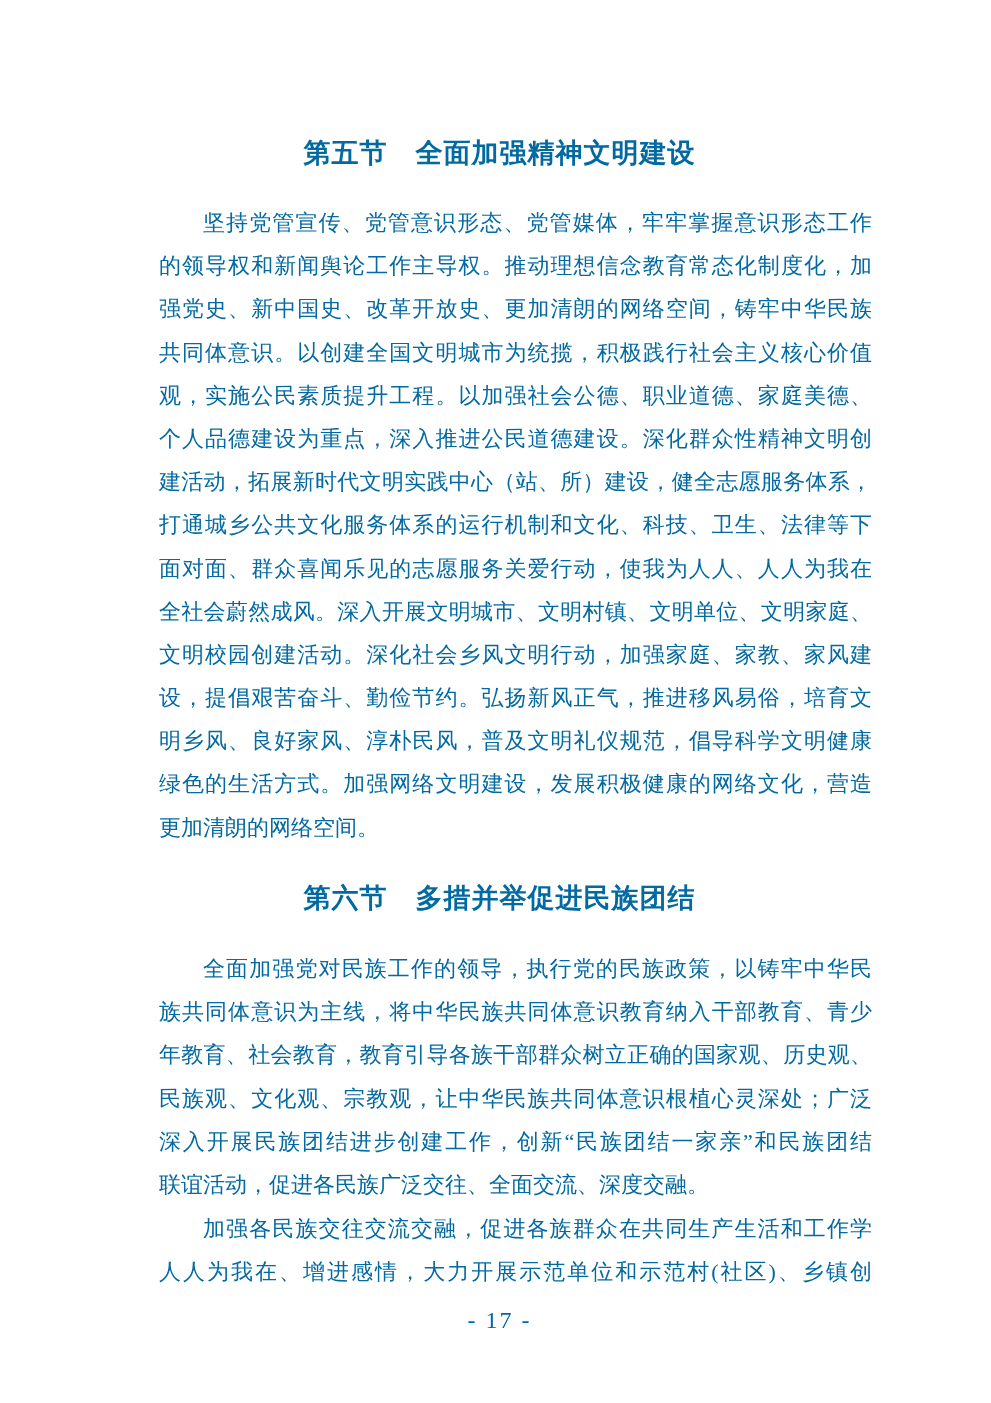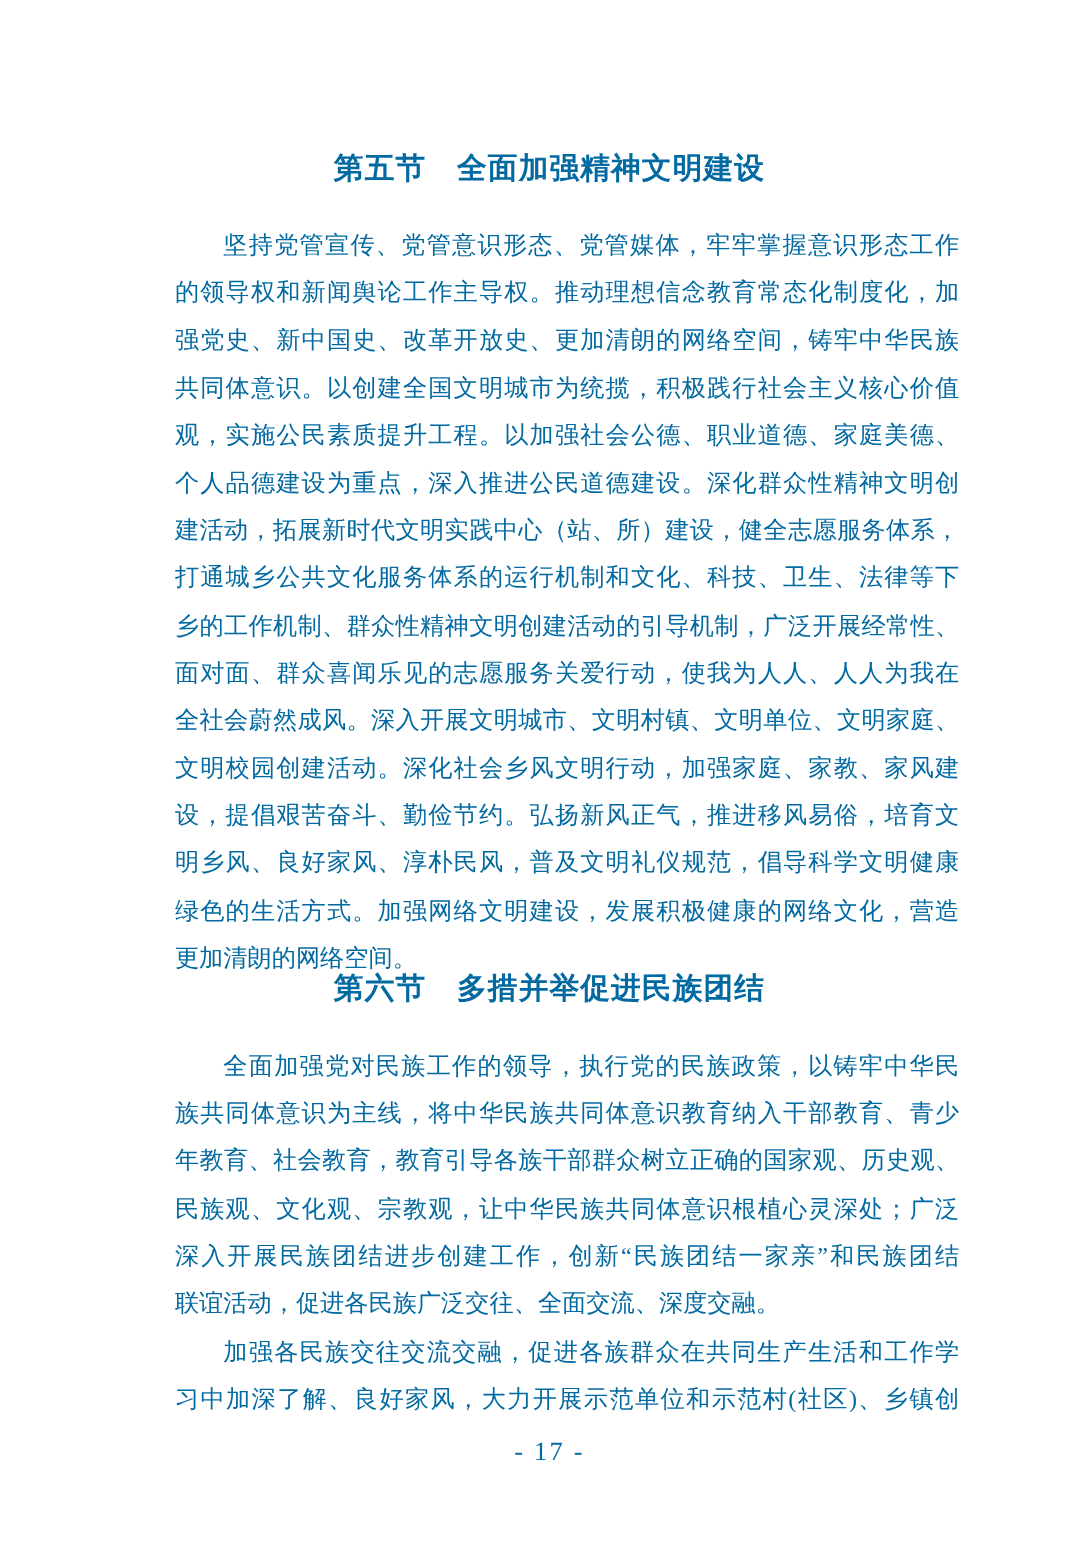--- a/index.html
+++ b/index.html
@@ -68,21 +68,20 @@
 
   <div class="para content-block p-1">
       <div class="line first">坚持党管宣传、党管意识形态、党管媒体，牢牢掌握意识形态工作</div>
       <div class="line">的领导权和新闻舆论工作主导权。推动理想信念教育常态化制度化，加</div>
       <div class="line">强党史、新中国史、改革开放史、更加清朗的网络空间，铸牢中华民族</div>
       <div class="line">共同体意识。以创建全国文明城市为统揽，积极践行社会主义核心价值</div>
       <div class="line">观，实施公民素质提升工程。以加强社会公德、职业道德、家庭美德、</div>
       <div class="line">个人品德建设为重点，深入推进公民道德建设。深化群众性精神文明创</div>
       <div class="line">建活动，拓展新时代文明实践中心（站、所）建设，健全志愿服务体系，</div>
       <div class="line">打通城乡公共文化服务体系的运行机制和文化、科技、卫生、法律等下</div>
-      <div class="line">乡的工作机制、群众性精神文明创建活动的引导机制，广泛开展经常性、</div>
       <div class="line">面对面、群众喜闻乐见的志愿服务关爱行动，使我为人人、人人为我在</div>
       <div class="line">全社会蔚然成风。深入开展文明城市、文明村镇、文明单位、文明家庭、</div>
       <div class="line">文明校园创建活动。深化社会乡风文明行动，加强家庭、家教、家风建</div>
       <div class="line">设，提倡艰苦奋斗、勤俭节约。弘扬新风正气，推进移风易俗，培育文</div>
       <div class="line">明乡风、良好家风、淳朴民风，普及文明礼仪规范，倡导科学文明健康</div>
       <div class="line">绿色的生活方式。加强网络文明建设，发展积极健康的网络文化，营造</div>
       <div class="line last">更加清朗的网络空间。</div>
     </div>
 
   <h1 class="section-title content-block h-2">第六节　多措并举促进民族团结</h1>
@@ -91,18 +90,18 @@
       <div class="line first">全面加强党对民族工作的领导，执行党的民族政策，以铸牢中华民</div>
       <div class="line">族共同体意识为主线，将中华民族共同体意识教育纳入干部教育、青少</div>
       <div class="line">年教育、社会教育，教育引导各族干部群众树立正确的国家观、历史观、</div>
       <div class="line">民族观、文化观、宗教观，让中华民族共同体意识根植心灵深处；广泛</div>
       <div class="line">深入开展民族团结进步创建工作，创新“民族团结一家亲”和民族团结</div>
       <div class="line last">联谊活动，促进各民族广泛交往、全面交流、深度交融。</div>
     </div>
 
   <div class="para content-block p-3 cont">
       <div class="line first">加强各民族交往交流交融，促进各族群众在共同生产生活和工作学</div>
-      <div class="line last">习中加深了解、良好家风，大力开展示范单位和示范村(社区)、乡镇创</div>
+      <div class="line last">人人为我在、增进感情，大力开展示范单位和示范村(社区)、乡镇创</div>
     </div>
 
   <div class="footer">- 17 -</div>
 
 </div>
 
 </body></html>

